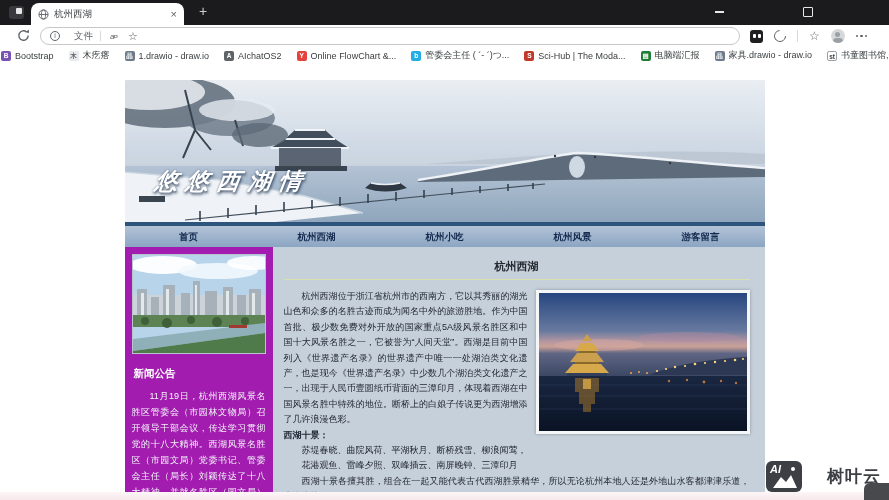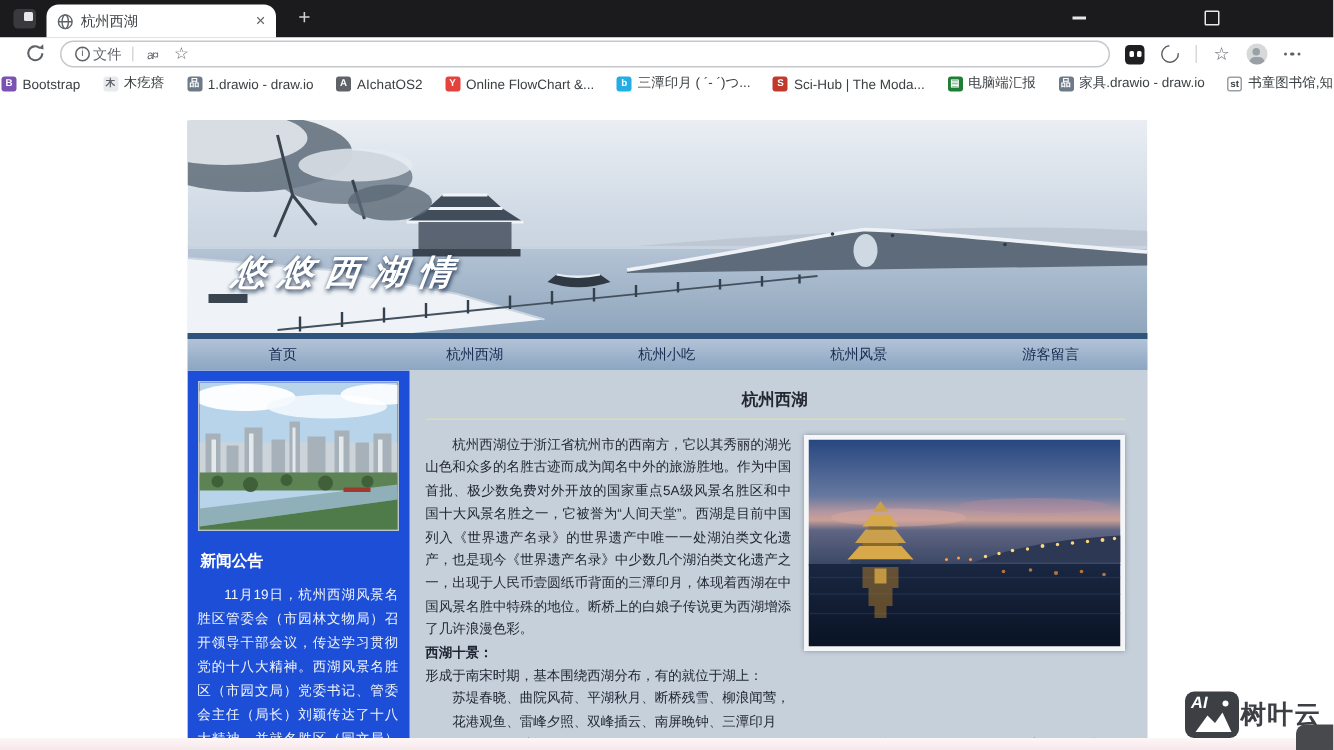--- a/index.html
+++ b/index.html
@@ -16,21 +16,21 @@
   .newtab { position:absolute; left:196px; top:5px; width:14px; height:14px; color:#cfcfcf; font-size:14px; line-height:13px; text-align:center; }
   .win-btn { position:absolute; top:4px; width:16px; height:14px; }
   .win-min { left:712px; } .win-min::after { content:""; position:absolute; left:3px; top:7px; width:9px; height:1.5px; background:#e8e8e8; }
   .win-max { left:800px; } .win-max::after { content:""; position:absolute; left:3px; top:3px; width:8px; height:8px; border:1.2px solid #e8e8e8; border-radius:1px; }
 
   .toolbar { position:absolute; top:25px; left:0; right:0; height:22px; background:#fff; }
   .refresh { position:absolute; left:16px; top:3px; width:15px; height:15px; }
   .addressbar { position:absolute; left:40px; top:2px; width:700px; height:18px; background:#fff; border:1px solid #c5c7ca; border-radius:10px; display:flex; align-items:center; padding:0 9px; font-size:9.5px; color:#5f6368; }
   .info-ico { width:10px; height:10px; border:1px solid #5f6368; border-radius:50%; font-size:7px; line-height:8px; text-align:center; color:#5f6368; flex:0 0 auto; }
   .info-ico::after { content:"i"; }
-  .scheme { margin-left:2px; color:#5f6368; }
+  .scheme { margin-left:14px; color:#5f6368; }
   .addr-sep { width:1px; height:10px; background:#d6d8da; margin:0 7px; }
   .url { color:#303134; flex:1; white-space:nowrap; overflow:hidden; }
   .translate-ico { width:11px; height:11px; color:#5f6368; font-size:8px; line-height:11px; text-align:center; margin-right:9px; }
   .translate-ico::after { content:"a¤"; letter-spacing:-1px; }
   .star-ico { color:#5f6368; font-size:11px; line-height:1; }
   .tb-right { position:absolute; top:3px; height:16px; display:flex; align-items:center; }
   .ext-ico { width:13px; height:13px; background:#1f1f21; border-radius:3px; position:relative; }
   .ext-ico::before, .ext-ico::after { content:""; position:absolute; top:4px; width:3px; height:4px; background:#fff; border-radius:1px; }
   .ext-ico::before { left:2.5px; } .ext-ico::after { right:2.5px; }
   .essentials-ico { width:12px; height:12px; border:1.4px solid #5f6368; border-radius:50%; border-top-color:transparent; transform:rotate(40deg); }
@@ -48,42 +48,42 @@
 
   
   .page { position:absolute; top:64px; left:0; right:0; height:428px; background:#fff; }
   .site { width:640px; margin:16px auto 0; }
 
   .hero { position:relative; width:640px; height:142px; overflow:hidden; }
   .hero svg { display:block; }
   .site-logo { position:absolute; left:30px; top:86px; font-size:23px; font-weight:bold; font-style:italic; color:#fff; letter-spacing:8px; transform:skewX(-8deg); text-shadow:1px 2px 3px rgba(30,50,80,.85), 0 0 2px rgba(30,50,80,.5); }
 
   .navbar { display:flex; height:25px; background:linear-gradient(#b3c3d7,#8ba5c2); border-top:4px solid #2f547c; }
-  .nav-item { flex:1; text-align:center; font-size:9.5px; font-weight:normal; color:#14294e; line-height:21px; cursor:pointer; }
+  .nav-item { flex:1; text-align:center; font-size:9.5px; font-weight:bold; color:#14294e; line-height:21px; cursor:pointer; }
 
   .content { display:flex; height:245px; background:#c6d0da; overflow:hidden; }
-  .sidebar { flex:0 0 148px; background:#1d4ed8; padding:7px 7px 0; color:#fff; }
+  .sidebar { flex:0 0 148px; background:#a21caf; padding:7px 7px 0; color:#fff; }
   .news-photo { width:134px; height:100px; border:1px solid #b9c4cf; }
   .news-photo svg { display:block; }
   .news-title { font-size:10.5px; font-weight:bold; margin:13px 2px 7px; }
   .news-body { font-size:9px; line-height:16px; text-indent:2em; text-align:justify; color:#f2f5f8; }
 
   .main { flex:1; padding:7px 15px 0 11px; }
   .article-title { text-align:center; font-size:11px; font-weight:bold; color:#23272f; margin:5px 0 5px; }
   .title-rule { border:none; border-top:1px solid #d9e0ae; margin-bottom:9px; }
   .night-photo { float:right; margin:1px 0 6px 8px; background:#f4f6f8; padding:3px; box-shadow:0 0 3px rgba(60,70,90,.45); }
   .night-photo svg { display:block; }
   .para { font-size:9px; line-height:15.4px; color:#1d2330; text-align:justify; }
   .ind2 { text-indent:2em; }
   .sub-h { font-size:9px; font-weight:bold; color:#1d2330; line-height:15.4px; }
 
   .bottombar { position:absolute; left:0; bottom:0; width:889px; height:8px; background:linear-gradient(#fdf6f7,#f6e7eb); }
   .corner-widget { position:absolute; right:0; bottom:0; width:25px; height:17px; background:#47494d; border-radius:6px 0 0 0; z-index:5; }
 
-  .watermark { position:absolute; right:8px; bottom:8px; display:flex; align-items:center; gap:1px; z-index:4;margin-left:28px; }
+  .watermark { position:absolute; right:8px; bottom:8px; display:flex; align-items:center; gap:25px; z-index:4;margin-left:28px; }
   .wm-ico { position:relative; width:36px; height:31px; background:#3c3f44; border-radius:6px; }
   .wm-ai { position:absolute; left:4px; top:2px; color:#fff; font-size:11px; font-weight:bold; font-style:italic; }
   .wm-ico svg { position:absolute; left:0; top:0; }
   .wm-label { font-size:17px; font-weight:bold; color:#3c3f44; letter-spacing:1px; }
 </style>
 </head>
 <body>
 
 <div class="tabstrip">
   <span class="ws-icon"></span>
@@ -143,21 +143,21 @@
     <span class="bm-item">
       <span class="bm-ico" style="background: rgb(95, 99, 104); color: rgb(255, 255, 255);">A</span>
       <span>AIchatOS2</span>
     </span>
     <span class="bm-item">
       <span class="bm-ico" style="background: rgb(229, 66, 61); color: rgb(255, 255, 255);">Y</span>
       <span>Online FlowChart &amp;...</span>
     </span>
     <span class="bm-item">
       <span class="bm-ico" style="background: rgb(35, 173, 229); color: rgb(255, 255, 255);">b</span>
-      <span>三潭印月 ( ´- ´)つ...</span>
+      <span>管委会主任 ( ´- ´)つ...</span>
     </span>
     <span class="bm-item">
       <span class="bm-ico" style="background: rgb(192, 57, 43); color: rgb(255, 255, 255);">S</span>
       <span>Sci-Hub | The Moda...</span>
     </span>
     <span class="bm-item">
       <span class="bm-ico" style="background: rgb(30, 126, 52); color: rgb(255, 255, 255);">▤</span>
       <span>电脑端汇报</span>
     </span>
     <span class="bm-item">
@@ -358,21 +358,20 @@
                 <circle cx="130" cy="88" r="1.2"></circle>
                 <circle cx="148" cy="87" r="1.2"></circle>
                 <circle cx="165" cy="89" r="1.4"></circle>
                 <circle cx="182" cy="88" r="1.2"></circle>
                 <circle cx="197" cy="90" r="1.2"></circle>
               </g>
           </svg>
         </div>
         <div class="para ind2">杭州西湖位于浙江省杭州市的西南方，它以其秀丽的湖光山色和众多的名胜古迹而成为闻名中外的旅游胜地。作为中国首批、极少数免费对外开放的国家重点5A级风景名胜区和中国十大风景名胜之一，它被誉为“人间天堂”。西湖是目前中国列入《世界遗产名录》的世界遗产中唯一一处湖泊类文化遗产，也是现今《世界遗产名录》中少数几个湖泊类文化遗产之一，出现于人民币壹圆纸币背面的三潭印月，体现着西湖在中国风景名胜中特殊的地位。断桥上的白娘子传说更为西湖增添了几许浪漫色彩。</div>
         <div class="sub-h">西湖十景：</div>
-        <div class="para">形成于南宋时期，基本围绕西湖分布，有的就位于湖上：</div>
         <div class="para ind2">苏堤春晓、曲院风荷、平湖秋月、断桥残雪、柳浪闻莺，</div>
         <div class="para ind2">花港观鱼、雷峰夕照、双峰插云、南屏晚钟、三潭印月</div>
         <div class="para ind2">西湖十景各擅其胜，组合在一起又能代表古代西湖胜景精华，所以无论杭州本地人还是外地山水客都津津乐道，先游为快。</div>
 
       </div>
 
     </div>
   </div>
 </div>
 

